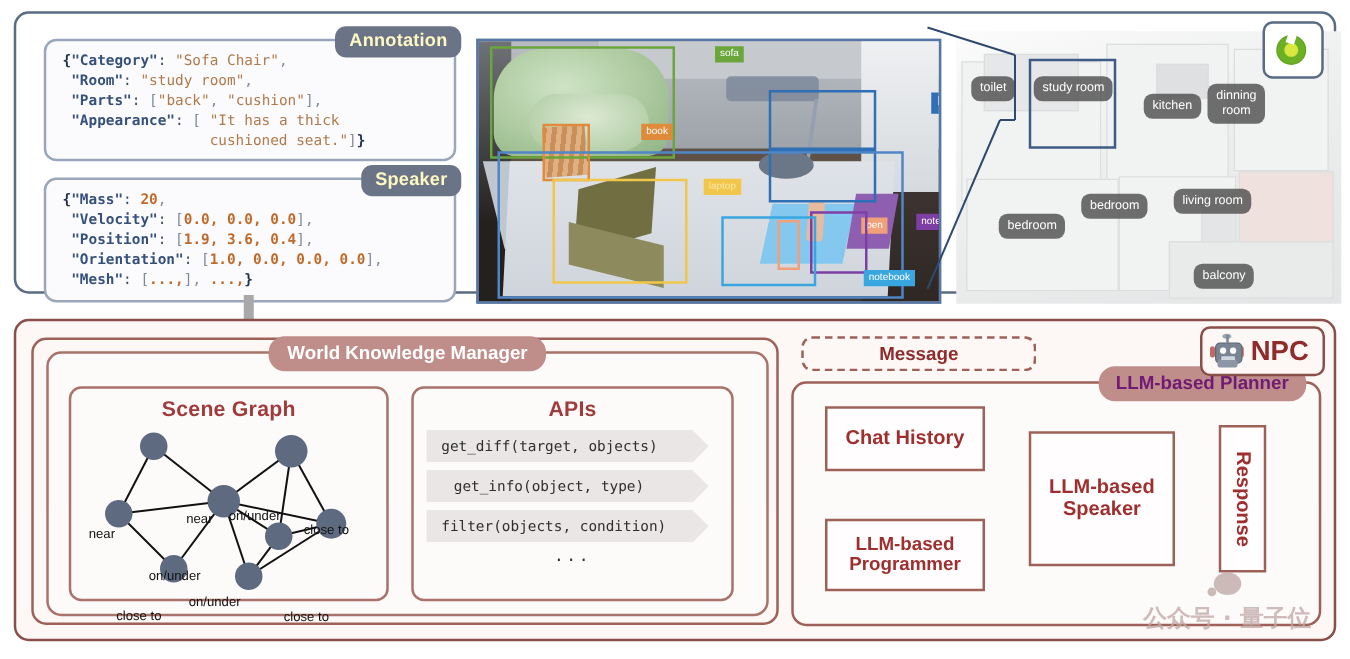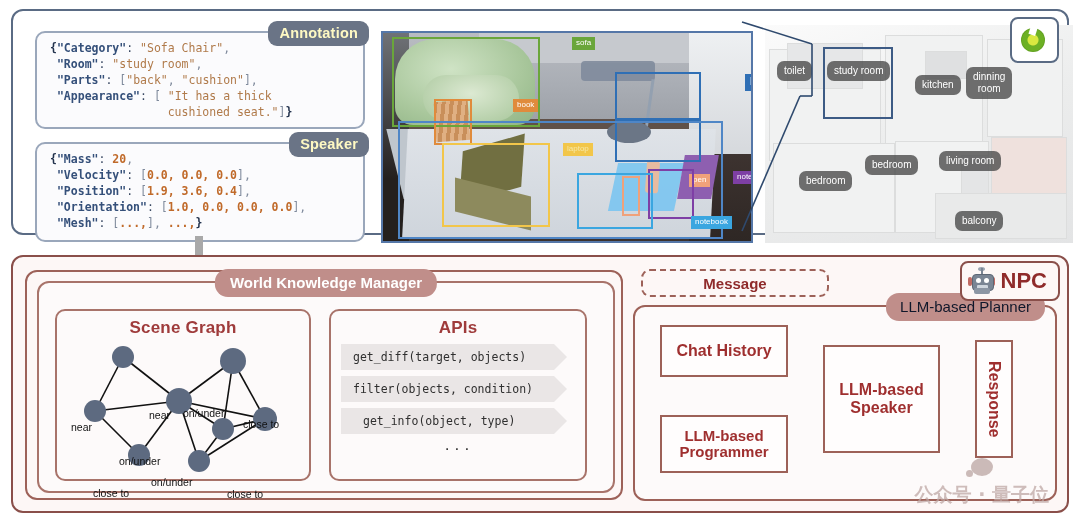--- a/index.html
+++ b/index.html
@@ -188,22 +188,22 @@
     position:absolute;left:628px;top:12px;width:188px;height:28px;
     border:2px dashed #9d6158;border-radius:9px;background:#fdf7f6;box-sizing:border-box;
     display:flex;align-items:center;justify-content:center;
     font-size:15px;font-weight:bold;color:#8f2b2b;
   }
   #planner-box{
     position:absolute;left:620px;top:48px;width:424px;height:196px;
     border:2px solid #9d6158;border-radius:12px;background:#fdfafa;box-sizing:border-box;
   }
   .planner-pill{
-    position:absolute;right:10px;top:-14px;background:#c08e8a;color:#0f172a;
-    border-radius:13px;font-size:15px;font-weight:normal;padding:5px 14px 6px;white-space:nowrap;z-index:12;
+    position:absolute;right:10px;top:-14px;background:#c08e8a;color:#701a75;
+    border-radius:13px;font-size:15px;font-weight:bold;padding:5px 14px 6px;white-space:nowrap;z-index:12;
   }
   .flow-box{
     position:absolute;border:2px solid #9d6158;background:#fffdfd;box-sizing:border-box;
     display:flex;align-items:center;justify-content:center;text-align:center;
     color:#9f2f2f;font-weight:bold;line-height:1.1;
   }
   #chat-history-box{left:25px;top:18px;width:128px;height:52px;font-size:16px;}
   #programmer-box{left:25px;top:108px;width:128px;height:58px;font-size:15px;}
   #speaker-box{left:188px;top:38px;width:117px;height:108px;font-size:16px;}
   #response-box{left:340px;top:33px;width:38px;height:118px;font-size:16px;}
@@ -402,22 +402,22 @@
           <div style="position:absolute;left:186px;top:107px;font-size:10.5px;color:#111;">close to</div>
           <div style="position:absolute;left:62px;top:144px;font-size:10.5px;color:#111;">on/under</div>
           <div style="position:absolute;left:94px;top:165px;font-size:10.5px;color:#111;">on/under</div>
           <div style="position:absolute;left:36px;top:176px;font-size:10.5px;color:#111;">close to</div>
           <div style="position:absolute;left:170px;top:177px;font-size:10.5px;color:#111;">close to</div>
         </div>
 
         <div id="apis-box">
           <div class="box-heading">APIs</div>
           <div class="api-chip">get_diff(target, objects)</div>
+          <div class="api-chip" style="padding-left:22px;">get_info(object, type)</div>
           <div class="api-chip">filter(objects, condition)</div>
-          <div class="api-chip" style="padding-left:22px;">get_info(object, type)</div>
           <div class="api-dots">...</div>
         </div>
       </div>
     </div>
 
     <div id="message-box">Message</div>
 
     <div id="planner-box">
       <div class="planner-pill">LLM-based Planner</div>
       <div class="flow-box" id="chat-history-box">Chat History</div>

